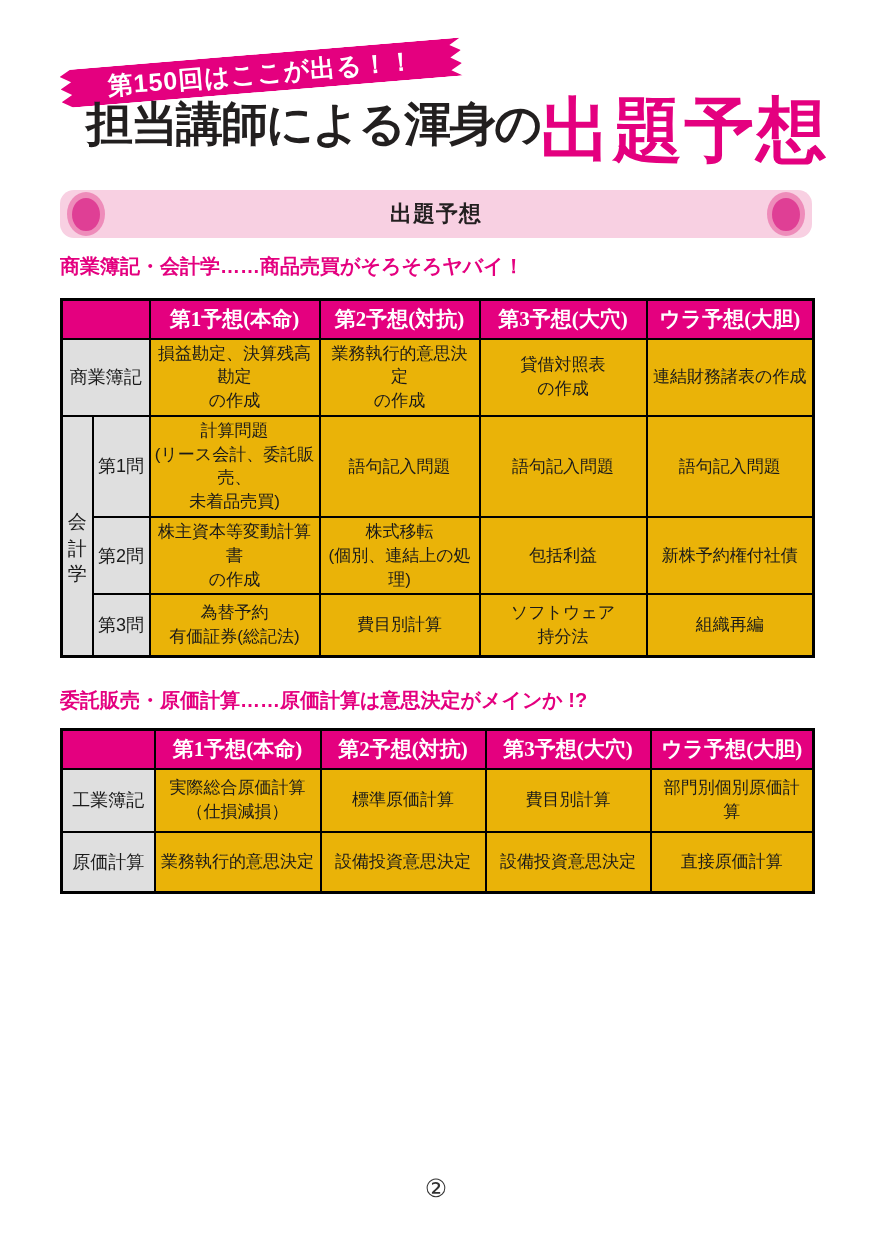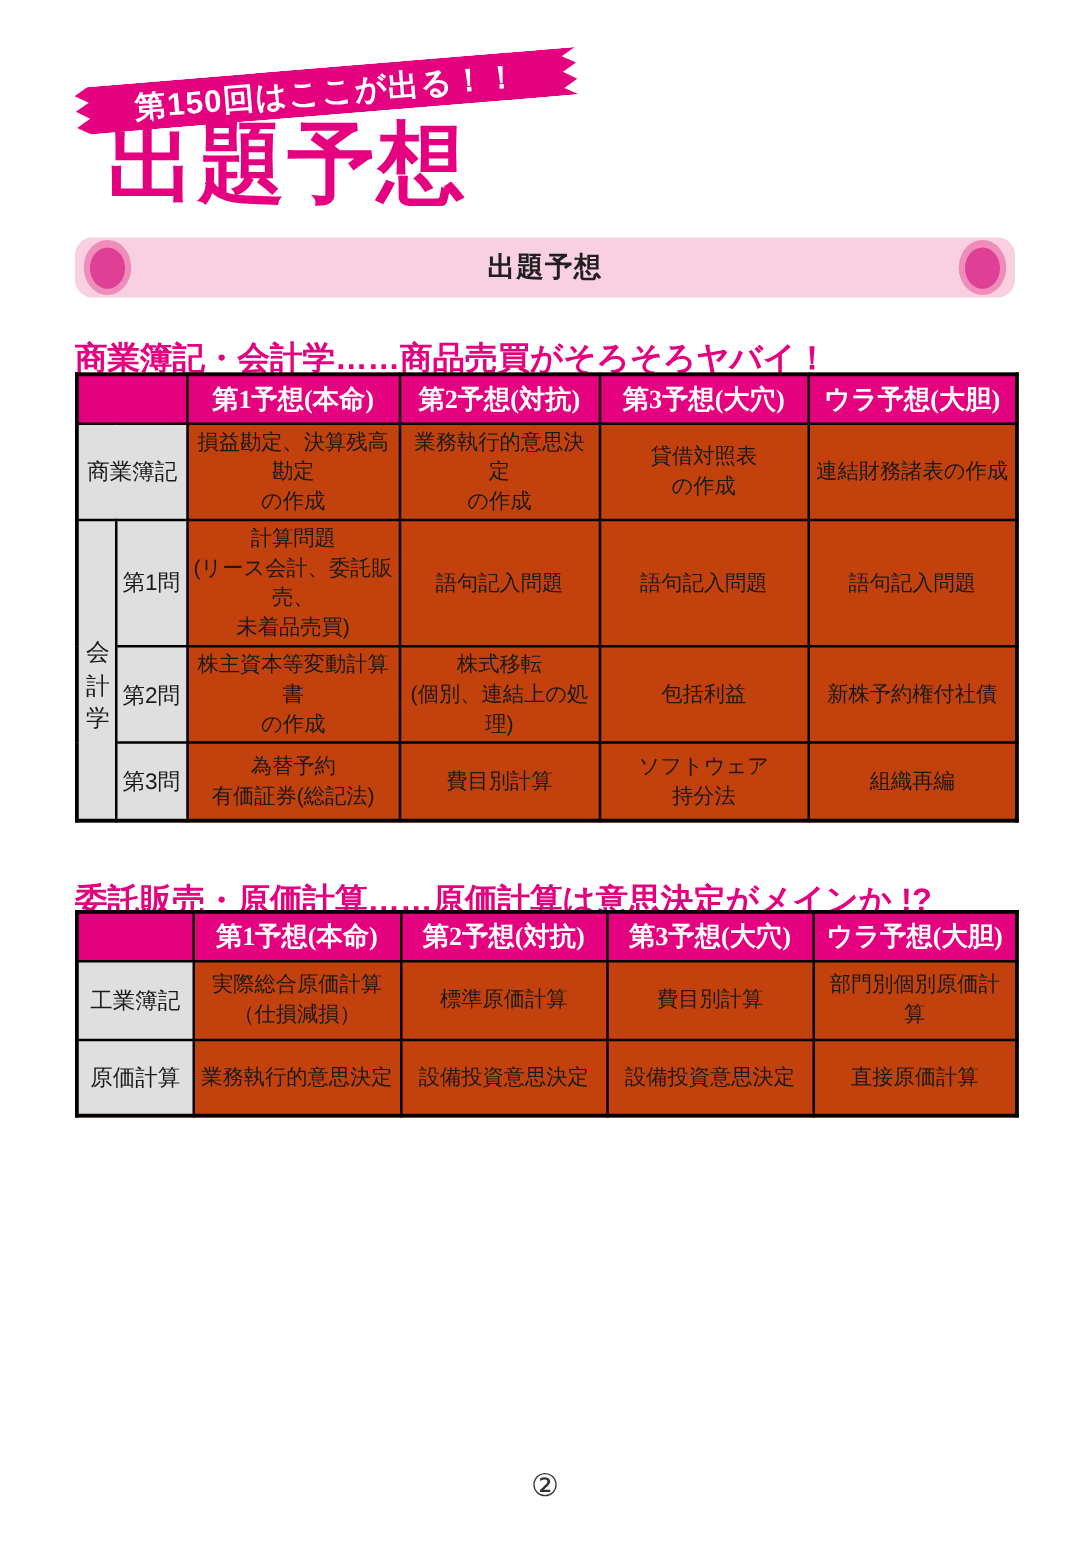--- a/index.html
+++ b/index.html
@@ -107,37 +107,36 @@
     background: #df3f95;
   }
   .band-dot.left  { left: 7px; }
   .band-dot.right { right: 7px; }
 
   
   .section-heading {
     position: absolute;
     left: 60px;
     color: #e4007f;
-    font-size: 26px;
+    font-size: 20px;
     font-weight: bold;
     letter-spacing: 0px;
     white-space: nowrap;
-    margin-top: 16px;
   }
   .heading-1 { top: 253px; }
   .heading-2 { top: 687px; }
 
   
   table {
     position: absolute;
     left: 60px;
     border-collapse: collapse;
     table-layout: fixed;
     width: 752px;
-    background: #c2410c;
+    background: #eab308;
     border: 3px solid #000000;
   }
   .table-1 { top: 298px; }
   .table-2 { top: 728px; }
   th, td {
     border: 2px solid #000000;
     text-align: center;
     vertical-align: middle;
     padding: 2px 4px;
   }
@@ -192,20 +191,21 @@
 </head>
 <body>
 
 <div class="page">
 
   <div class="ribbon">
     <span>第150回はここが出る！！</span>
   </div>
 
   <div class="main-title">
+    <span class="title-black">担当講師による渾身の</span>
     <span class="title-pink">出題予想</span>
   </div>
 
   <div class="band">
     <div class="band-dot left"></div>
     <span class="band-title">出題予想</span>
     <div class="band-dot right"></div>
   </div>
 
   <div class="section-heading heading-1">商業簿記・会計学……商品売買がそろそろヤバイ！</div>

